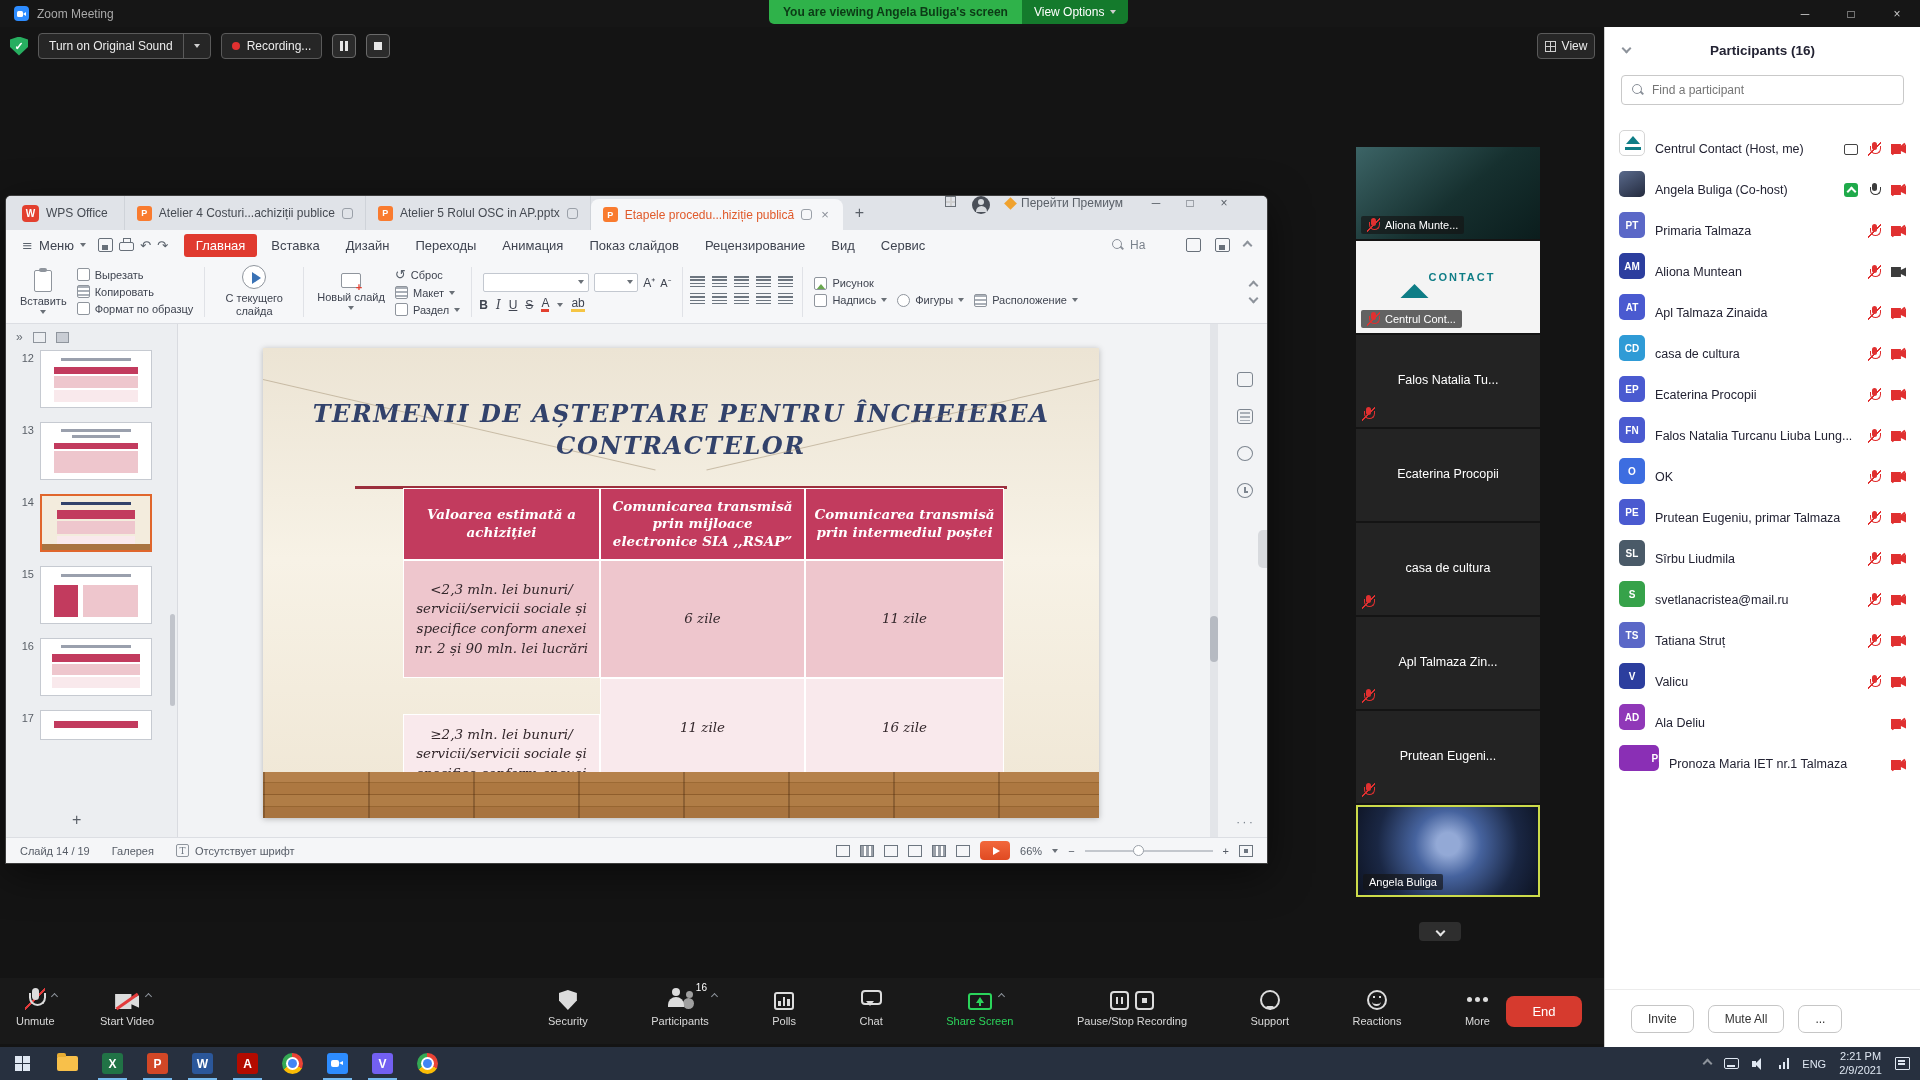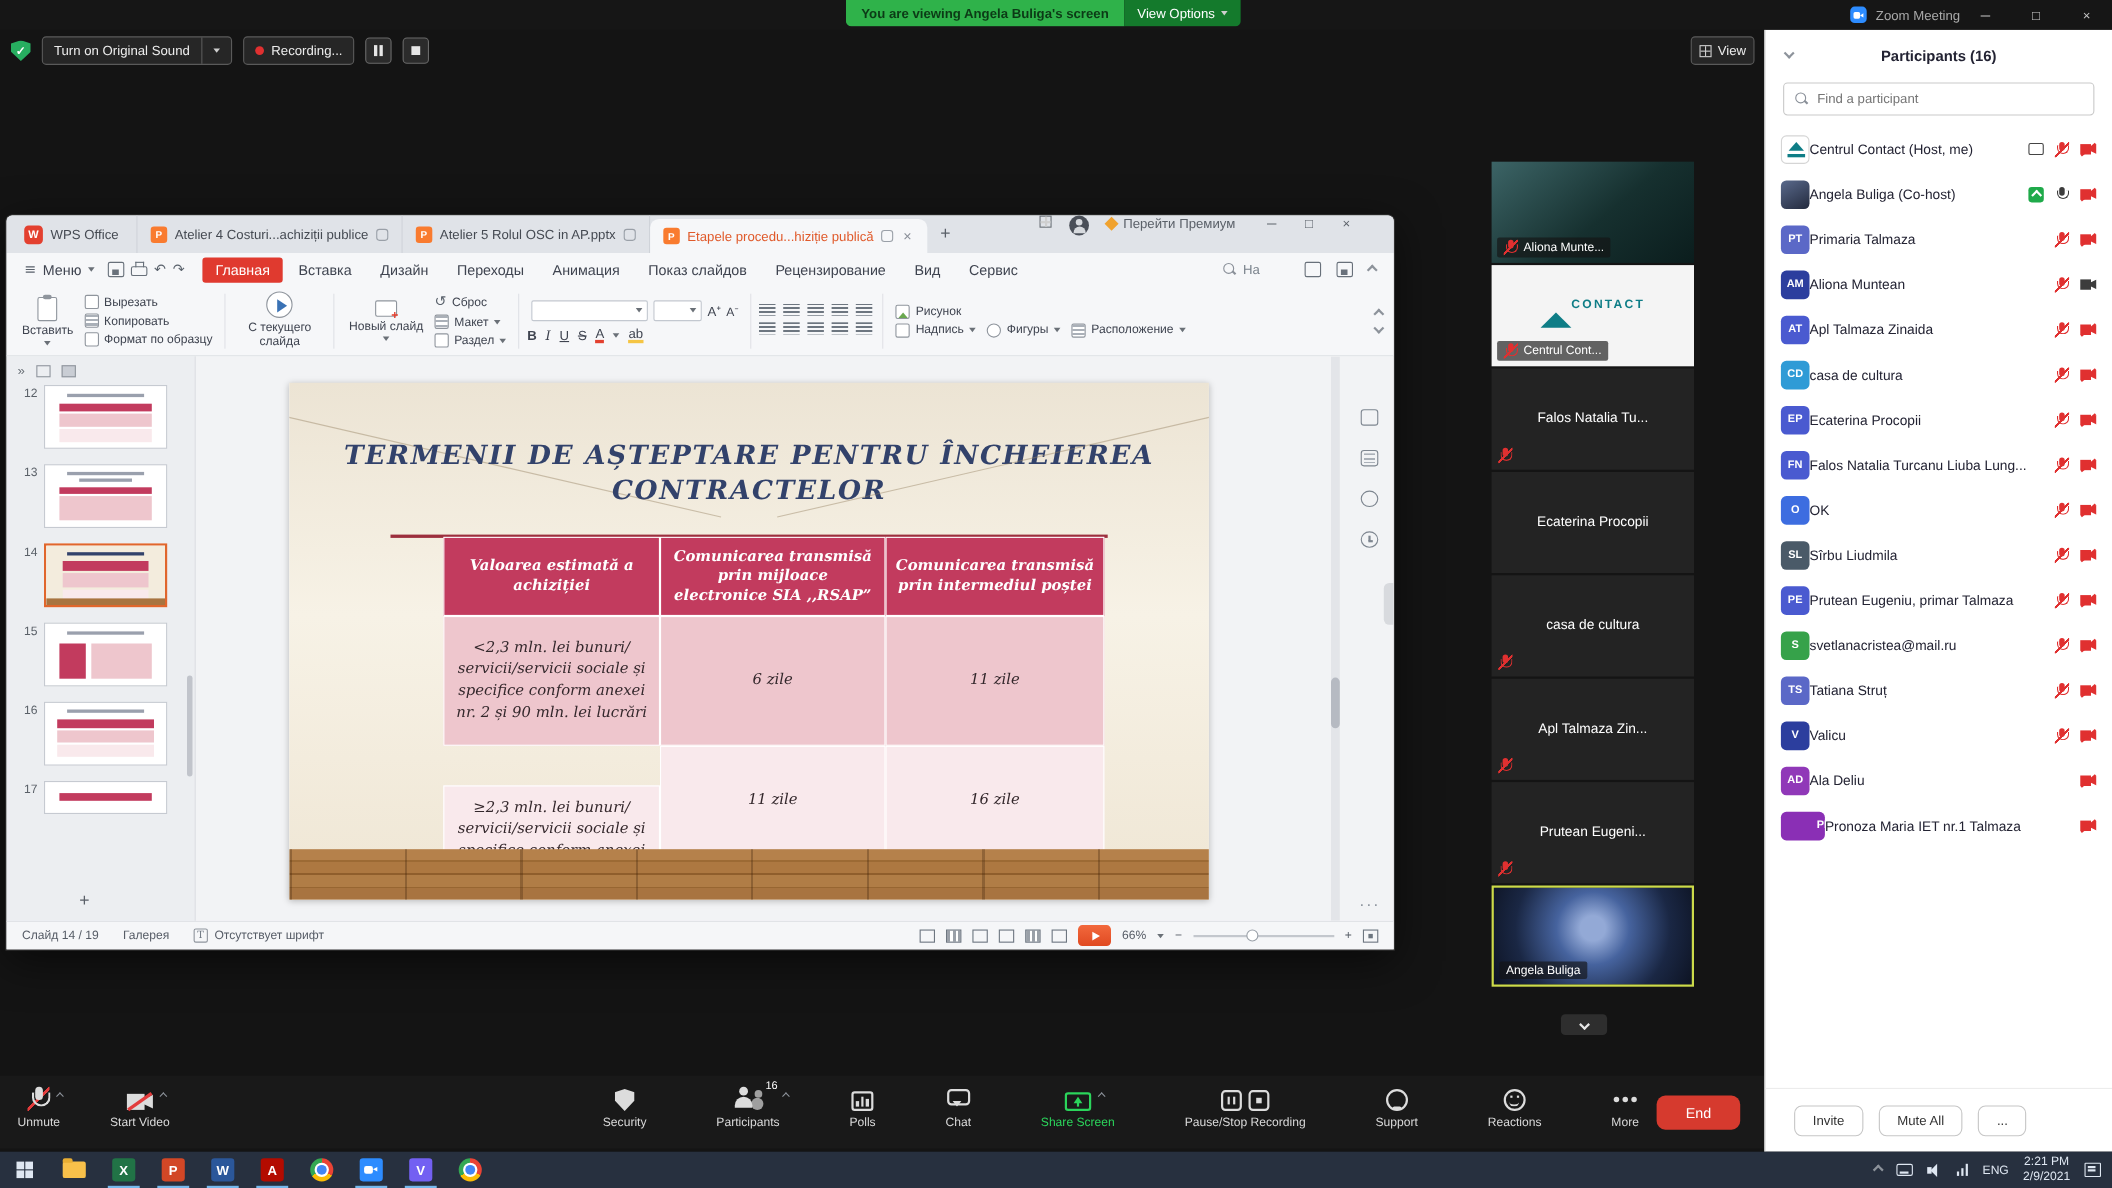--- a/index.html
+++ b/index.html
@@ -30,21 +30,21 @@
   .cam22:before{content:'';position:absolute;inset:1px 0;background:currentColor;clip-path:polygon(0 0,68% 0,68% 32%,100% 8%,100% 92%,68% 68%,68% 100%,0 100%)}
   .cam22.off:after{content:'';position:absolute;left:-1px;top:7px;width:26px;height:2.5px;background:#e23b3b;transform:rotate(-35deg)}
   .mag{width:12px;height:12px;position:relative;display:inline-block}
   .mag:before{content:'';position:absolute;left:0;top:0;width:8px;height:8px;border:1.5px solid #8a9099;border-radius:50%}
   .mag:after{content:'';position:absolute;left:8px;top:8px;width:4px;height:1.5px;background:#8a9099;transform:rotate(45deg)}
   .sharebadge{width:14px;height:14px;border-radius:3px;background:#1faa4a;position:relative;display:inline-block}
   .sharebadge:after{content:'';position:absolute;left:4px;top:4.5px;width:5px;height:5px;border-top:2px solid #fff;border-right:2px solid #fff;transform:rotate(-45deg)}
   .monitor14{width:14px;height:11px;border:1.5px solid #444;border-radius:2px;display:inline-block}
 
   
-  .titlebar{position:absolute;left:0;top:0;width:1920px;height:27px;background:#161616;display:flex;align-items:center;justify-content:flex-end;z-index:5}
+  .titlebar{position:absolute;left:0;top:0;width:1920px;height:27px;background:#161616;display:flex;align-items:center;justify-content:space-between;z-index:5}
   .tb-left{display:flex;align-items:center;gap:8px;padding-left:14px}
   .zoomlogo{width:15px;height:15px;border-radius:4px;background:#2d8cff;position:relative}
   .zoomlogo:before{content:'';position:absolute;left:3px;top:4.5px;width:6px;height:6px;border-radius:1.5px;background:#fff}
   .zoomlogo:after{content:'';position:absolute;left:9px;top:5.5px;border-top:2px solid transparent;border-bottom:2px solid transparent;border-right:3px solid #fff}
   .tb-title{color:#a9a9a9;font-size:12px}
   .tb-controls{display:flex}
   .wc{width:46px;height:27px;display:flex;align-items:center;justify-content:center;color:#c9c9c9;font-size:12px}
   .banner{position:absolute;left:769px;top:0;height:24px;display:flex;z-index:6;border-radius:0 0 5px 5px;overflow:hidden}
   .banner-text{background:#2fb24a;color:#0c3a16;font-size:12px;font-weight:bold;display:flex;align-items:center;padding:0 14px}
   .banner-btn{background:#147a2c;color:#fff;font-size:12px;display:flex;align-items:center;gap:6px;padding:0 12px;cursor:pointer}
@@ -192,21 +192,21 @@
   .contact-word{color:#0e7d86;font-weight:bold;font-size:11px;letter-spacing:2px}
   .strip-collapse{position:absolute;left:1419px;top:922px;width:42px;height:19px;background:#2e2e2e;border-radius:4px;display:flex;align-items:center;justify-content:center;z-index:2}
 
   
   .panel{position:absolute;left:1604px;top:27px;width:316px;height:1020px;background:#fff;border-left:1px solid #cfcfcf;z-index:4;display:flex;flex-direction:column}
   .panel-head{height:46px;display:flex;align-items:center;justify-content:center;position:relative;font-size:13.5px;font-weight:bold;color:#232333}
   .panel-head .chev{position:absolute;left:18px;top:18px}
   .psearch{margin:2px 16px 10px;height:30px;border:1px solid #c9c9c9;border-radius:4px;display:flex;align-items:center;gap:8px;padding:0 10px}
   .psearch input{border:none;outline:none;font-size:12px;color:#333;flex:1;font-family:"Liberation Sans",sans-serif;background:transparent}
   .plist{flex:1;overflow:hidden}
-  .prow{height:41px;display:flex;align-items:center;padding:0 14px;}
+  .prow{height:41px;display:flex;align-items:flex-end;padding:0 14px;gap:10px}
   .pav{width:26px;height:26px;border-radius:5px;display:flex;align-items:center;justify-content:center;color:#fff;font-size:10px;font-weight:bold;flex:none}
   .pav.logo{border:1px solid #d5d5d5;background:#fff!important;position:relative}
   .pav.logo:before{content:'';width:0;height:0;border-left:7px solid transparent;border-right:7px solid transparent;border-bottom:8px solid #0e7d86;position:absolute;left:6px;top:5px}
   .pav.logo:after{content:'';position:absolute;left:5px;bottom:5px;width:16px;height:3px;background:#0e7d86}
   .pav.photo{background:linear-gradient(150deg,#5a6a8c,#232a3d)!important}
   .pname{flex:1;font-size:12.5px;color:#232333;white-space:nowrap;overflow:hidden;text-overflow:ellipsis}
   .pico{display:flex;align-items:center;gap:10px;flex:none}
   .panel-foot{height:58px;display:flex;align-items:center;gap:14px;padding:0 26px;border-top:1px solid #ececec}
   .pbtn{height:28px;border:1px solid #c6c6c6;border-radius:7px;background:#fff;font-size:12px;color:#333;display:flex;align-items:center;justify-content:center;padding:0 16px}
 
@@ -770,34 +770,34 @@
       <span class="pav" style="background-color: rgb(61, 109, 224);">
           <span>O</span>
         </span>
       <span class="pname">OK</span>
       <span class="pico">
           <span class="icx mic14 c-red off"></span>
           <span class="icx cam16 c-red off"></span>
         </span>
     </div>
     <div class="prow">
+      <span class="pav" style="background-color: rgb(74, 90, 208);">
+          <span>PE</span>
+        </span>
+      <span class="pname">Prutean Eugeniu, primar Talmaza</span>
+      <span class="pico">
+          <span class="icx mic14 c-red off"></span>
+          <span class="icx cam16 c-red off"></span>
+        </span>
+    </div>
+    <div class="prow">
       <span class="pav" style="background-color: rgb(74, 90, 104);">
           <span>SL</span>
         </span>
       <span class="pname">Sîrbu Liudmila</span>
-      <span class="pico">
-          <span class="icx mic14 c-red off"></span>
-          <span class="icx cam16 c-red off"></span>
-        </span>
-    </div>
-    <div class="prow">
-      <span class="pav" style="background-color: rgb(74, 90, 208);">
-          <span>PE</span>
-        </span>
-      <span class="pname">Prutean Eugeniu, primar Talmaza</span>
       <span class="pico">
           <span class="icx mic14 c-red off"></span>
           <span class="icx cam16 c-red off"></span>
         </span>
     </div>
     <div class="prow">
       <span class="pav" style="background-color: rgb(54, 162, 74);">
           <span>S</span>
         </span>
       <span class="pname">svetlanacristea@mail.ru</span>

